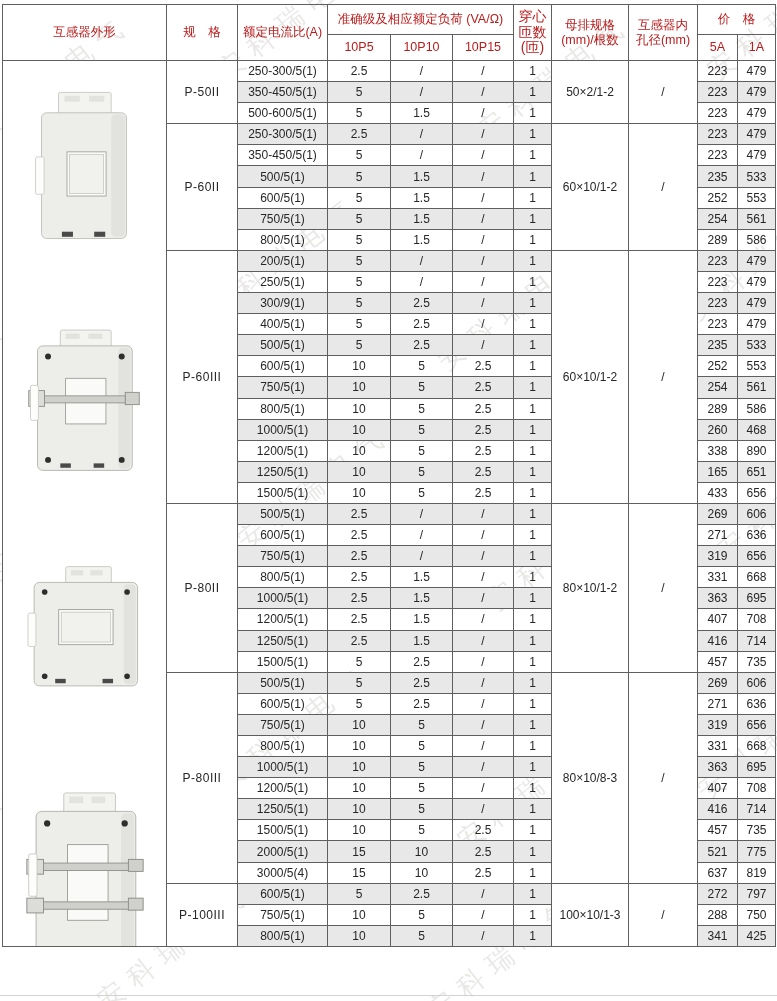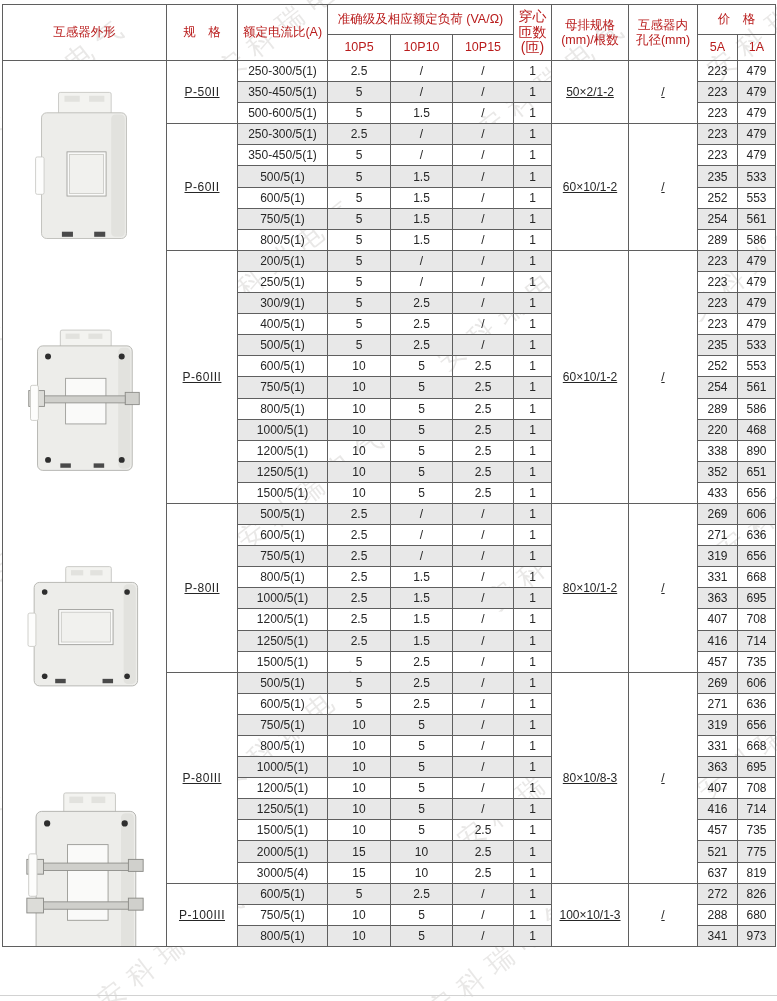--- a/index.html
+++ b/index.html
@@ -28,21 +28,21 @@
     padding:0 1px;overflow:hidden;
     font-weight:normal;
   }
   thead th{font-size:12.5px;line-height:1.2;background:transparent;color:#b91c1c;}
   thead tr.h1{height:30px;}
   thead tr.h2{height:26px;}
   th.small-h{font-size:14px;line-height:1.12;}
   tbody tr.r{height:21.1px;}
   tbody td{font-size:12px;color:#262626;background:transparent;}
   tbody td.sh{background:#e8e8e8;}
-  tbody td.merged{background:#ffffff;font-size:12px;text-decoration:underline;}
+  tbody td.merged{background:#ffffff;font-size:12px;}
   tbody td.spec{letter-spacing:0.5px;}
   td.appearance{background:#ffffff;position:relative;padding:0;}
   
   .prod{position:absolute;left:0;top:0;}
   
   #bottom-rule{position:absolute;left:0;top:995px;width:777px;height:1px;background:#d2d2d2;z-index:1;}
 </style>
 </head>
 <body>
 
@@ -355,39 +355,39 @@
         <td class="num">1</td>
         <td class="num">289</td>
         <td class="num">586</td>
       </tr>
       <tr class="r">
         <td class="num sh">1000/5(1)</td>
         <td class="num sh">10</td>
         <td class="num sh">5</td>
         <td class="num sh">2.5</td>
         <td class="num sh">1</td>
-        <td class="num sh">220</td>
+        <td class="num sh">260</td>
         <td class="num sh">468</td>
       </tr>
       <tr class="r">
         <td class="num">1200/5(1)</td>
         <td class="num">10</td>
         <td class="num">5</td>
         <td class="num">2.5</td>
         <td class="num">1</td>
         <td class="num">338</td>
         <td class="num">890</td>
       </tr>
       <tr class="r">
         <td class="num sh">1250/5(1)</td>
         <td class="num sh">10</td>
         <td class="num sh">5</td>
         <td class="num sh">2.5</td>
         <td class="num sh">1</td>
-        <td class="num sh">352</td>
+        <td class="num sh">165</td>
         <td class="num sh">651</td>
       </tr>
       <tr class="r">
         <td class="num">1500/5(1)</td>
         <td class="num">10</td>
         <td class="num">5</td>
         <td class="num">2.5</td>
         <td class="num">1</td>
         <td class="num">433</td>
         <td class="num">656</td>
@@ -563,36 +563,36 @@
       <tr class="r">
         <td rowspan="3" class="merged spec">P-100III</td>
         <td class="num sh">600/5(1)</td>
         <td class="num sh">5</td>
         <td class="num sh">2.5</td>
         <td class="num sh">/</td>
         <td class="num sh">1</td>
         <td rowspan="3" class="merged">100×10/1-3</td>
         <td rowspan="3" class="merged">/</td>
         <td class="num sh">272</td>
-        <td class="num sh">826</td>
+        <td class="num sh">797</td>
       </tr>
       <tr class="r">
         <td class="num">750/5(1)</td>
         <td class="num">10</td>
         <td class="num">5</td>
         <td class="num">/</td>
         <td class="num">1</td>
         <td class="num">288</td>
-        <td class="num">680</td>
+        <td class="num">750</td>
       </tr>
       <tr class="r">
         <td class="num sh">800/5(1)</td>
         <td class="num sh">10</td>
         <td class="num sh">5</td>
         <td class="num sh">/</td>
         <td class="num sh">1</td>
         <td class="num sh">341</td>
-        <td class="num sh">973</td>
+        <td class="num sh">425</td>
       </tr>
     </tbody>
 </table>
 
 <div id="bottom-rule"></div>
 
 </body></html>

